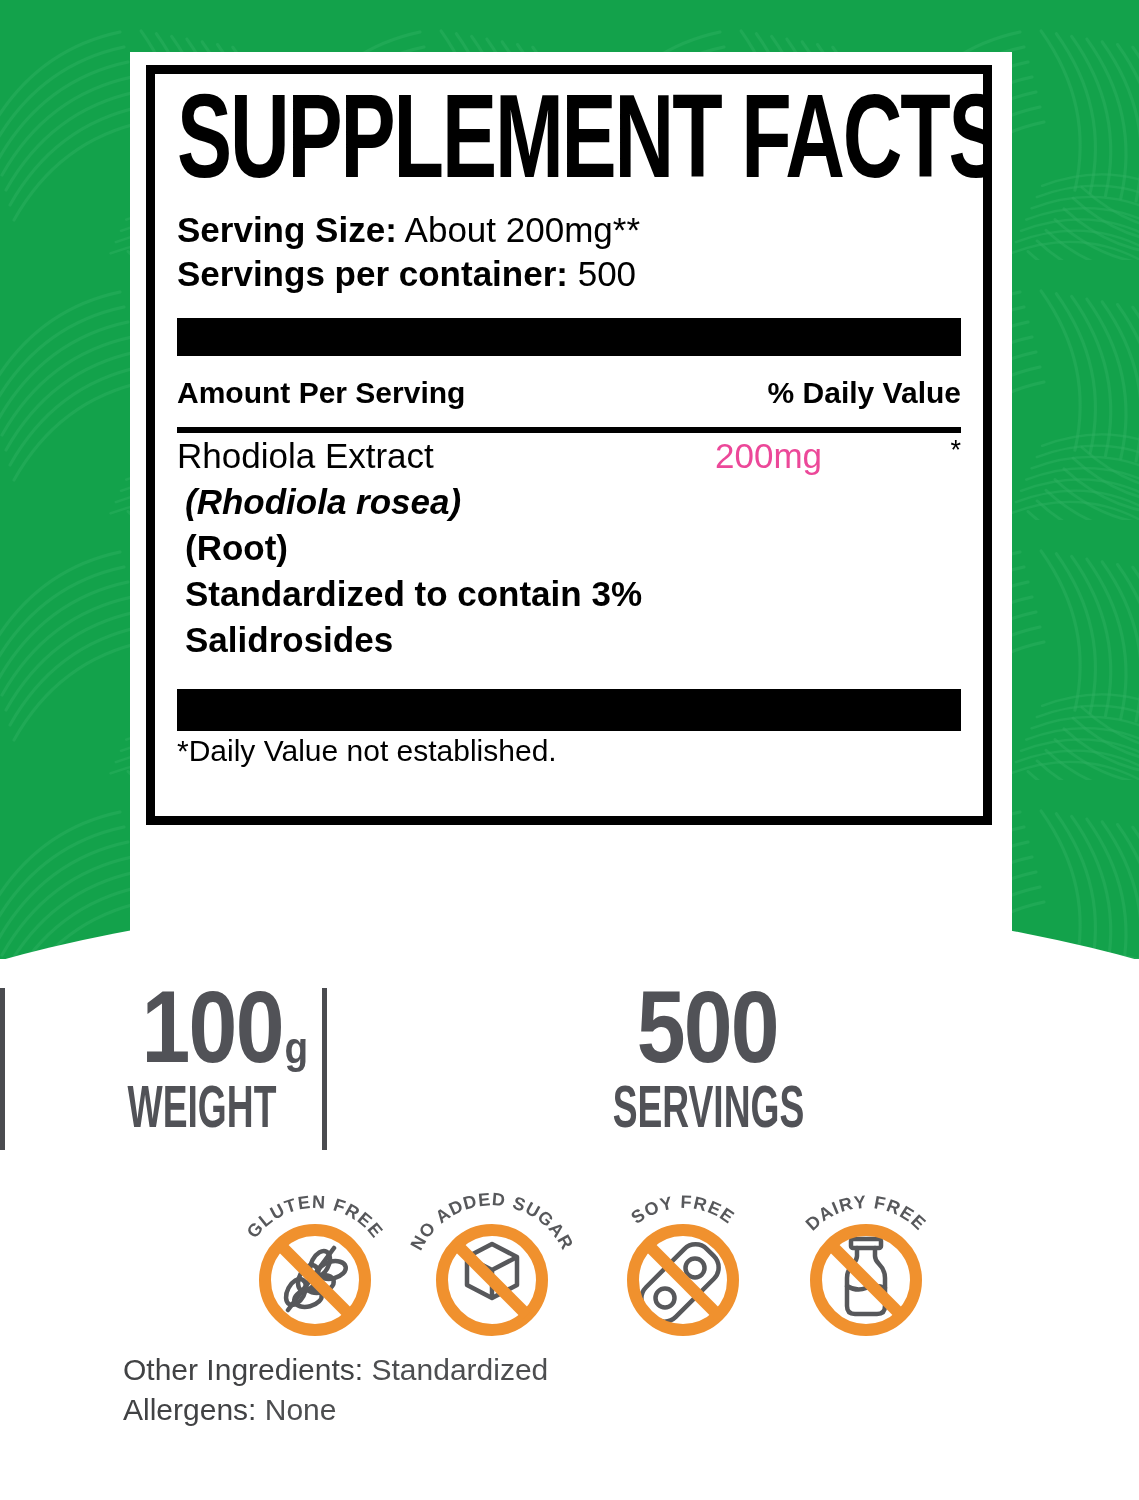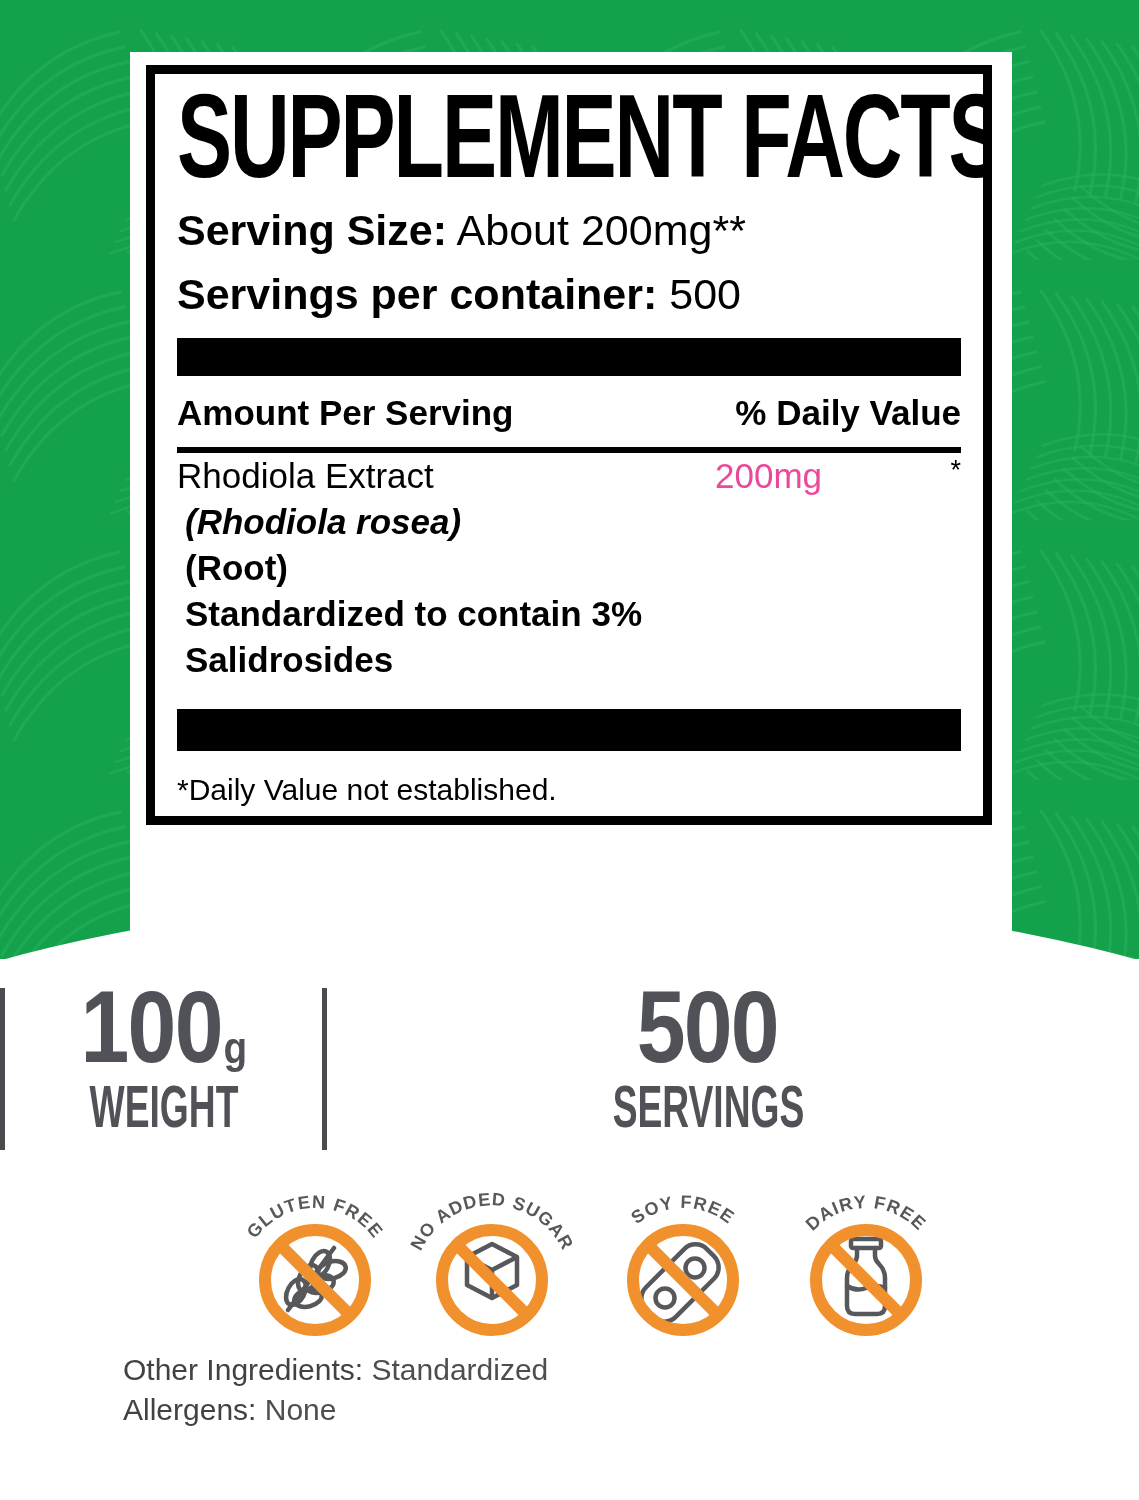--- a/index.html
+++ b/index.html
@@ -25,47 +25,47 @@
   }
   .facts-border {
     border:9px solid #000; height:760px; box-sizing:border-box;
     padding:0 22px; overflow:hidden;
   }
   .facts-title {
     margin-top:8px; font-size:118px; line-height:108px; font-weight:bold;
     letter-spacing:-3px; color:#000; white-space:nowrap;
     transform:scaleX(0.70); transform-origin:left center; display:block;
   }
-  .fact-line { font-size:43px; line-height:40px; color:#000; }
+  .fact-line { font-size:35px; line-height:40px; color:#000; }
   .fact-line .lbl { font-weight:bold; }
   .serving-line { margin-top:20px; }
-  .servings-line { margin-top:24px; }
+  .servings-line { margin-top:4px; }
   .black-bar { background:#000; }
   .bar-top { margin-top:24px; height:38px; }
   .bar-bottom { margin-top:26px; height:42px; }
   .header-row {
     margin-top:17px; display:flex; justify-content:space-between;
-    font-size:35px; line-height:40px; font-weight:bold; color:#000;
+    font-size:30px; line-height:40px; font-weight:bold; color:#000;
   }
   .header-rule { margin-top:14px; height:6px; background:#000; }
   .ing-row { display:flex; align-items:flex-start; }
   .ing-name-block { width:538px; font-size:35px; line-height:46px; color:#000; }
   .ing-detail { padding-left:8px;font-weight:bold; }
   .ing-detail.italic { font-style:italic; }
   .ing-amount { flex:1; font-size:35px; line-height:46px; color:#ec4899; }
   .ing-dv { font-size:27px; line-height:30px; color:#000; padding-top:2px; }
-  .footnote { margin-top:21px; font-size:30px; line-height:36px; color:#000; }
+  .footnote { margin-top:2px; font-size:30px; line-height:36px; color:#000; }
   
   .stats {
     position:absolute; top:988px; left:0; width:1139px; height:164px;
     display:flex; align-items:stretch; z-index:2; color:#515257;
   }
   .stat-col { display:flex; flex-direction:column; align-items:center; box-sizing:border-box; }
   .stat-col.c1 { width:443px; padding-left:55px; }
-  .stat-col.c2 { width:317px; }
+  .stat-col.c2 { width:317px;align-items:flex-end; }
   .stat-col.c3 { flex:1; padding-right:50px; }
   .stat-divider { width:5px; background:#4a4b4f; height:162px; }
   .stat-num {
     display:flex; align-items:flex-end; font-weight:bold;
     transform:scaleX(0.86); white-space:nowrap;
   }
   .stat-num .num { font-size:102px; line-height:78px; letter-spacing:-2px; }
   .stat-num .unit { font-size:45px; line-height:36px; margin-left:2px; }
   .stat-label {
     margin-top:16px; font-size:60px; line-height:50px; font-weight:bold;

